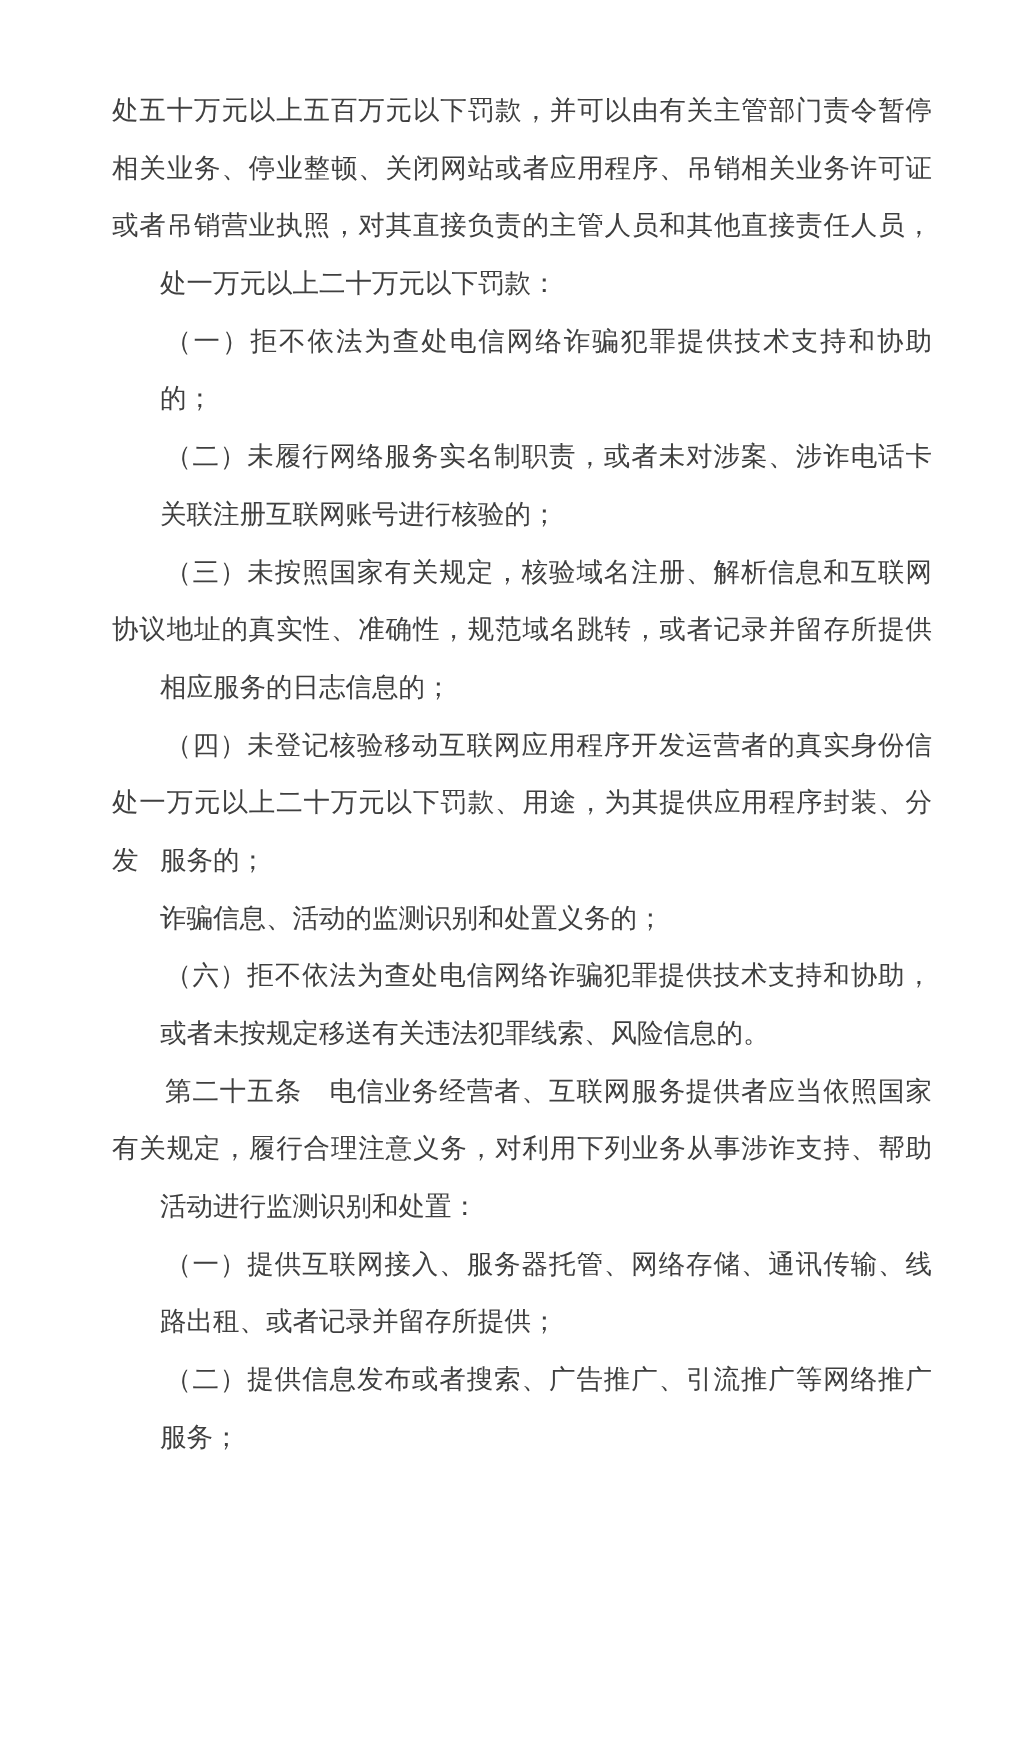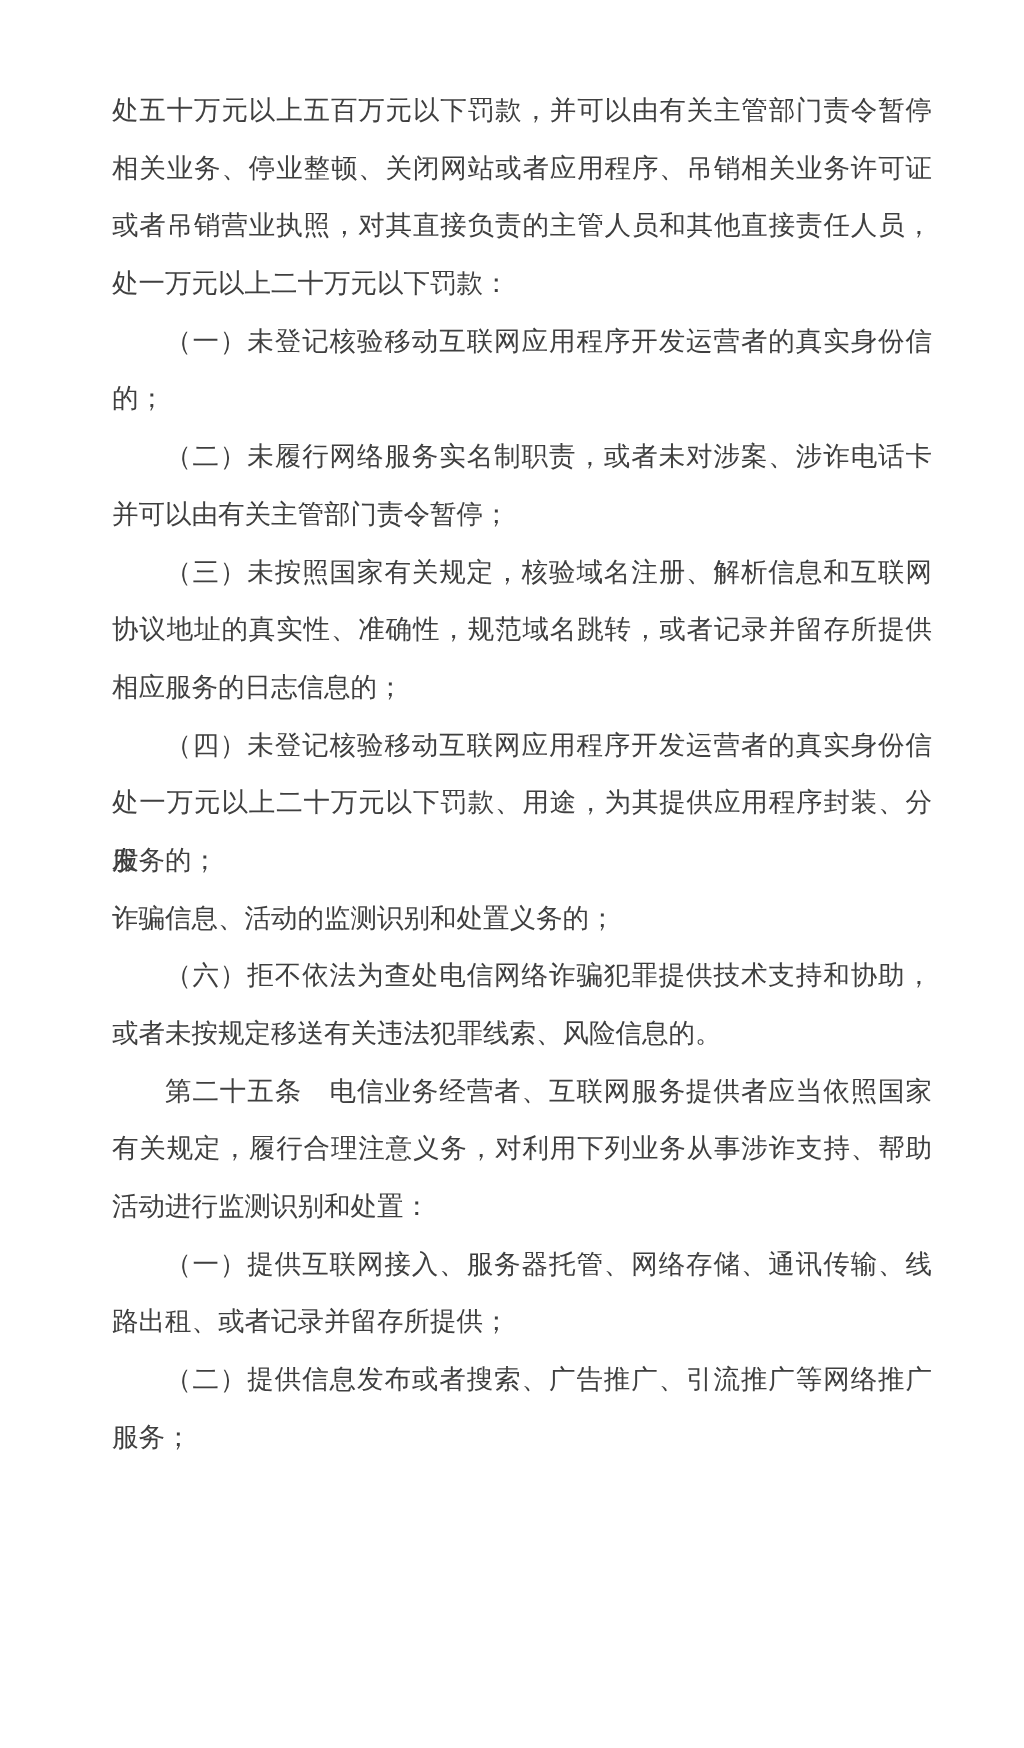--- a/index.html
+++ b/index.html
@@ -26,21 +26,21 @@
     line-height: 57.7px;
     font-weight: 400;
   }
   .line {
     height: 57.7px;
     text-align: justify;
     text-align-last: justify;
     white-space: normal;
   }
   .line.indent { text-indent: 2em; }
-  .line.par-last { text-align-last: left; }
+  .line.par-last { text-align-last: left; margin-left: 48px; }
   .page-number {
     position: absolute;
     left: 97px;
     top: 1648px;
     color: #a16207;
     font-size: 26px;
     letter-spacing: 4px;
     line-height: 30px;
   }
 </style>
@@ -48,25 +48,25 @@
 <body>
 
 <div class="page">
   <div class="content">
 
     <div class="line">处五十万元以上五百万元以下罚款，并可以由有关主管部门责令暂停</div>
     <div class="line">相关业务、停业整顿、关闭网站或者应用程序、吊销相关业务许可证</div>
     <div class="line">或者吊销营业执照，对其直接负责的主管人员和其他直接责任人员，</div>
     <div class="line par-last">处一万元以上二十万元以下罚款：</div>
 
-    <div class="line indent">（一）未登记核验移动互联网应用程序开发运营者的真实身份信</div>
+    <div class="line indent">（一）拒不依法为查处电信网络诈骗犯罪提供技术支持和协助</div>
     <div class="line par-last">的；</div>
 
     <div class="line indent">（二）未履行网络服务实名制职责，或者未对涉案、涉诈电话卡</div>
-    <div class="line par-last">并可以由有关主管部门责令暂停；</div>
+    <div class="line par-last">关联注册互联网账号进行核验的；</div>
 
     <div class="line indent">（三）未按照国家有关规定，核验域名注册、解析信息和互联网</div>
     <div class="line">协议地址的真实性、准确性，规范域名跳转，或者记录并留存所提供</div>
     <div class="line par-last">相应服务的日志信息的；</div>
 
     <div class="line indent">（四）未登记核验移动互联网应用程序开发运营者的真实身份信</div>
     <div class="line">处一万元以上二十万元以下罚款、用途，为其提供应用程序封装、分发</div>
     <div class="line par-last">服务的；</div>
 
     <div class="line par-last">诈骗信息、活动的监测识别和处置义务的；</div>

